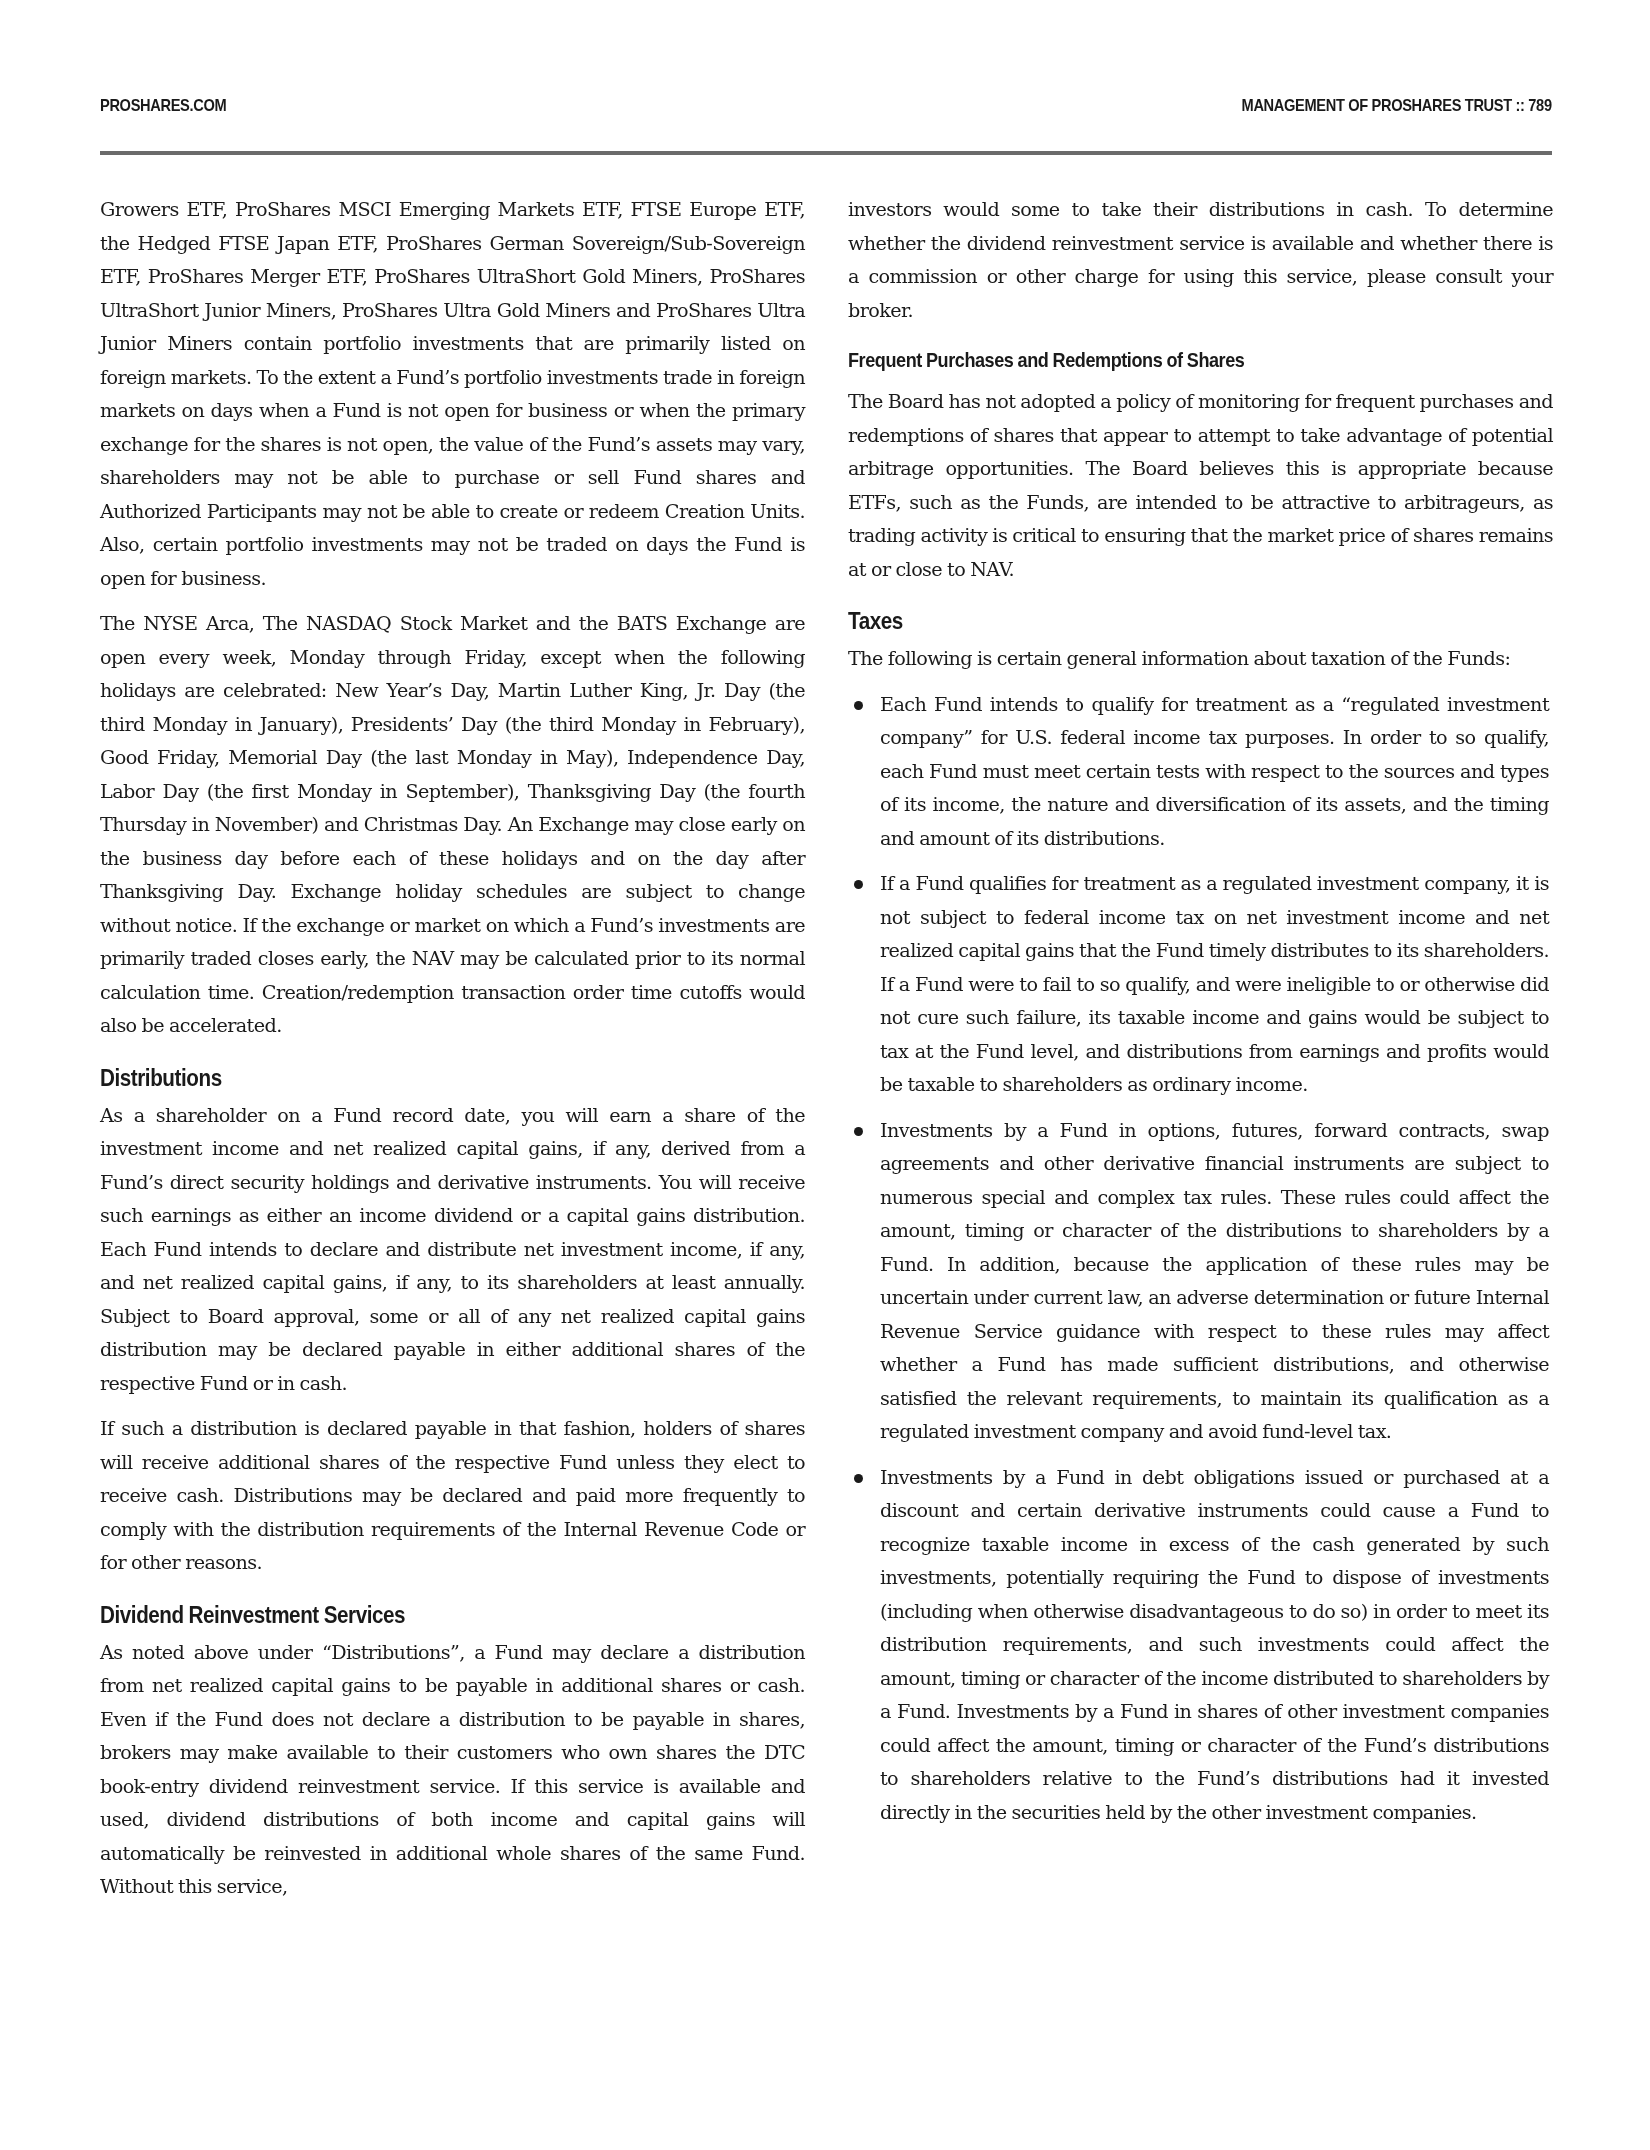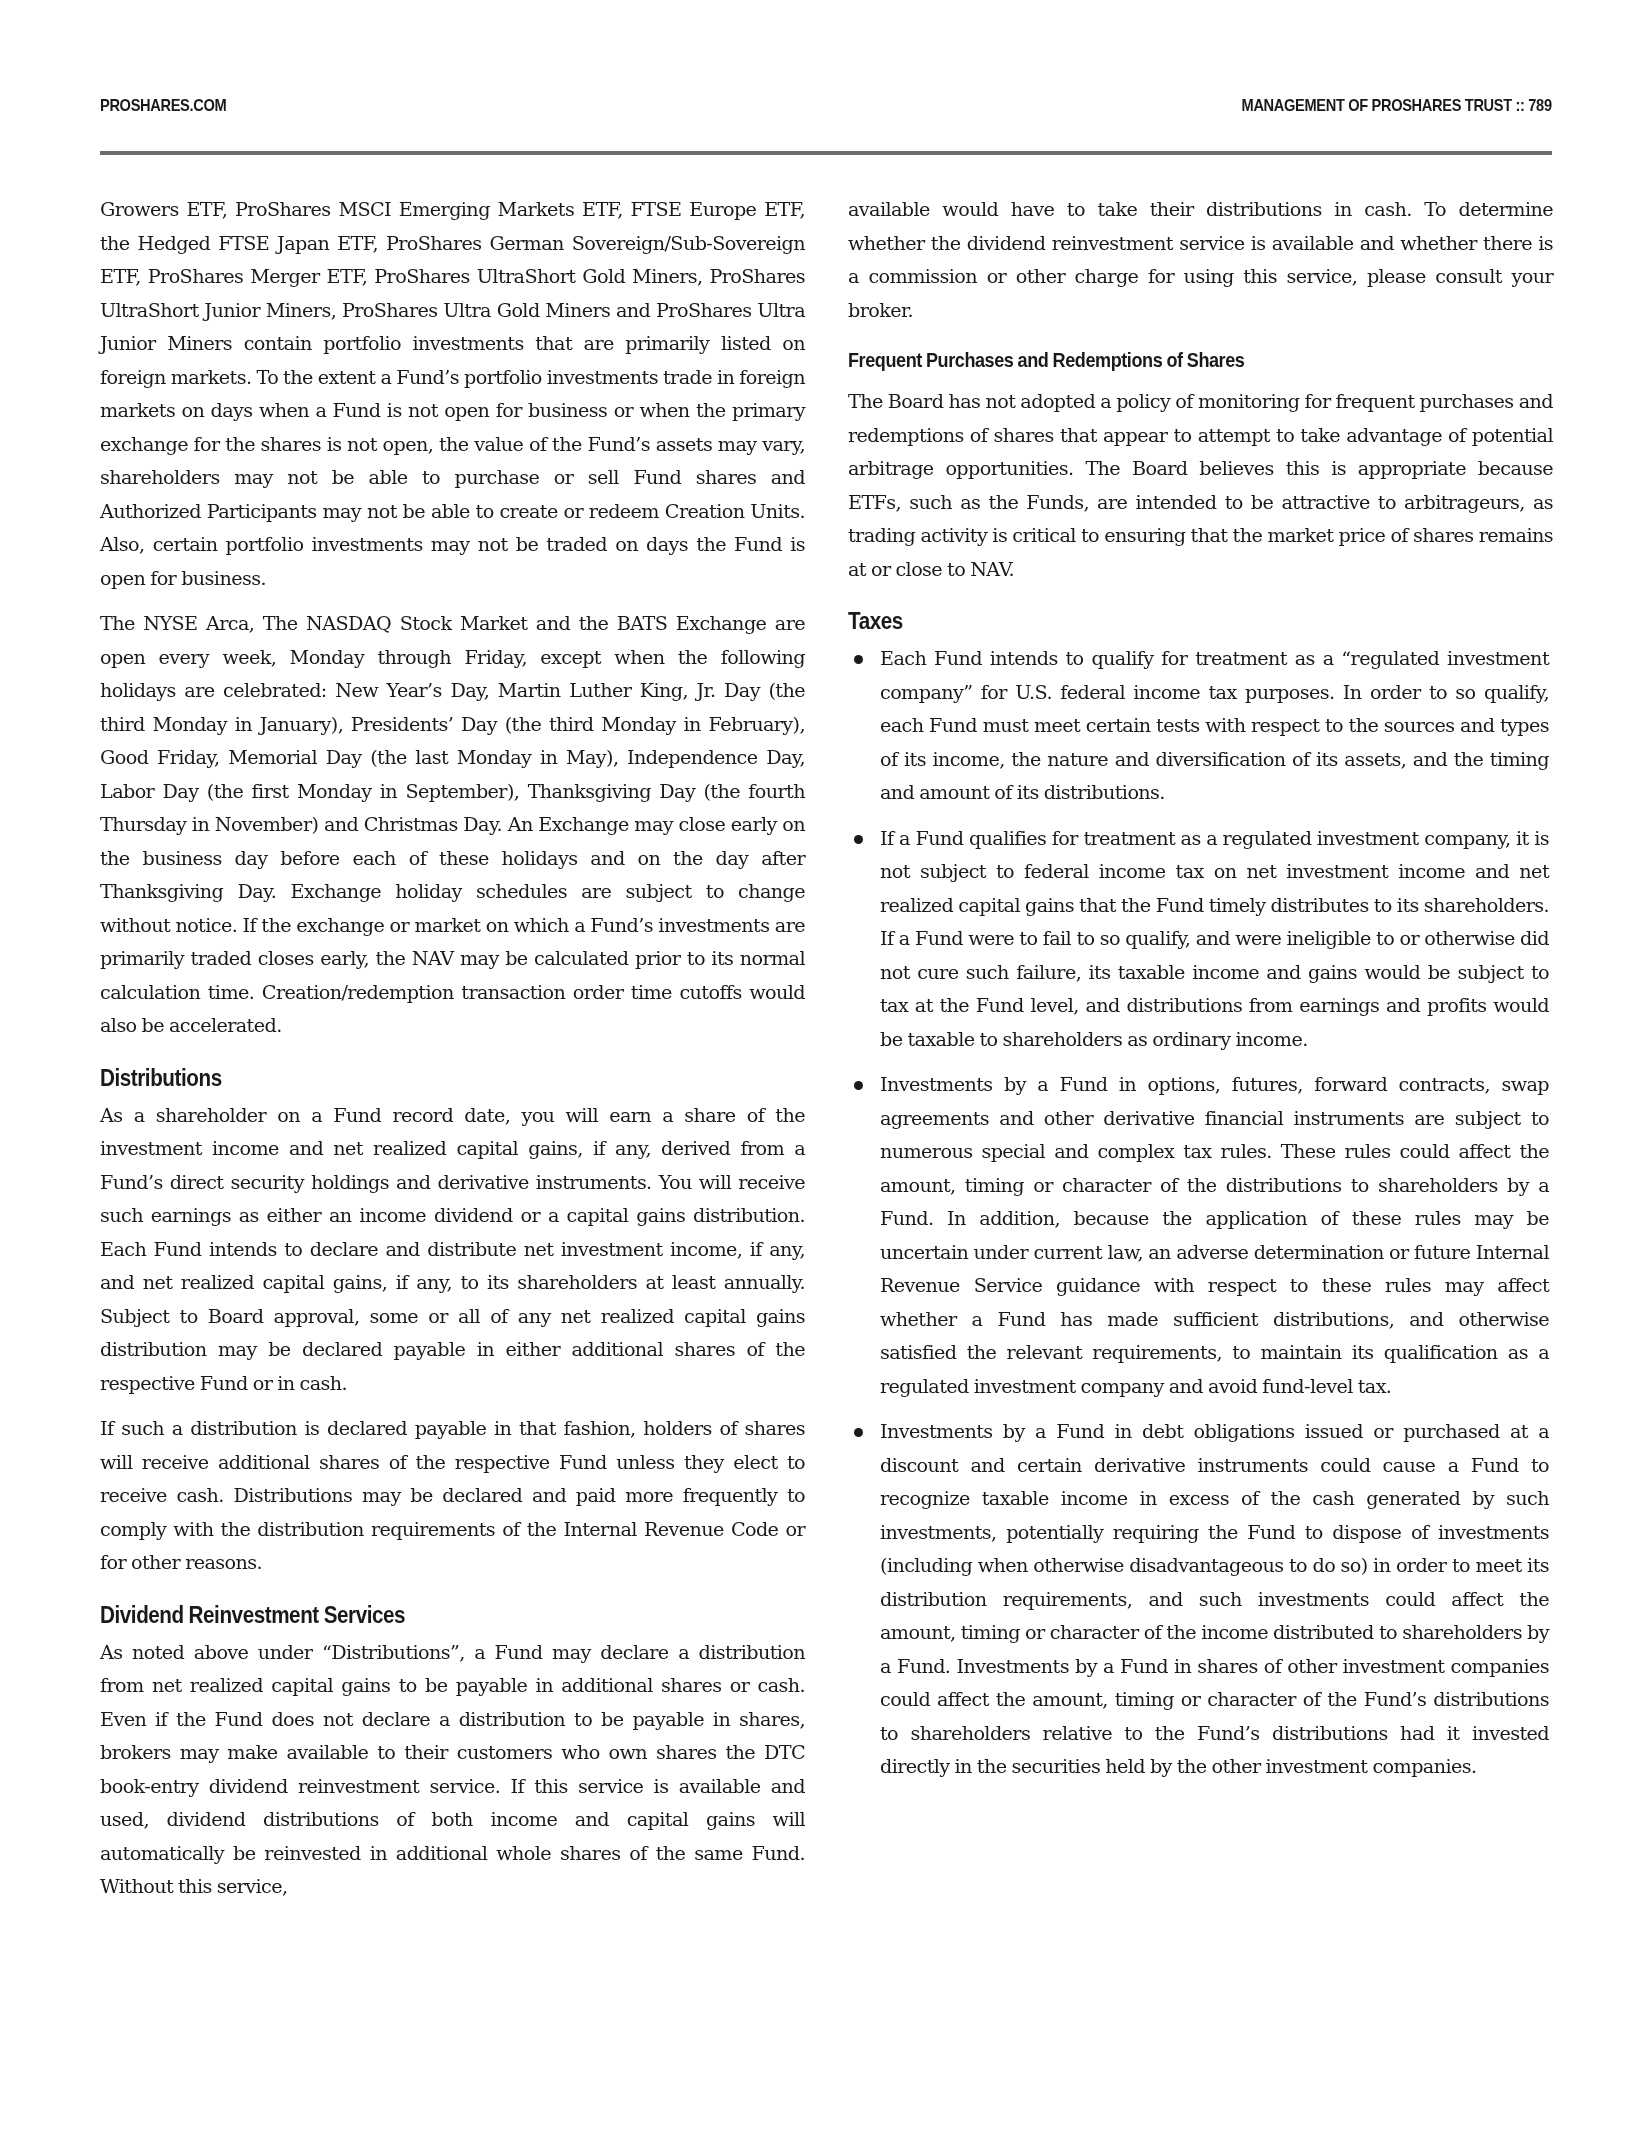--- a/index.html
+++ b/index.html
@@ -57,26 +57,27 @@
 
   <h2>Distributions</h2>
   <p>As a shareholder on a Fund record date, you will earn a share of the investment income and net realized capital gains, if any, derived from a Fund’s direct security holdings and derivative instruments. You will receive such earnings as either an income dividend or a capital gains distribution. Each Fund intends to declare and distribute net investment income, if any, and net realized capital gains, if any, to its shareholders at least annually. Subject to Board approval, some or all of any net realized capital gains distribution may be declared payable in either additional shares of the respective Fund or in cash.</p>
   <p>If such a distribution is declared payable in that fashion, holders of shares will receive additional shares of the respective Fund unless they elect to receive cash. Distributions may be declared and paid more frequently to comply with the distribution requirements of the Internal Revenue Code or for other reasons.</p>
 
   <h2>Dividend Reinvestment Services</h2>
   <p>As noted above under “Distributions”, a Fund may declare a distribution from net realized capital gains to be payable in additional shares or cash. Even if the Fund does not declare a distribution to be payable in shares, brokers may make available to their customers who own shares the DTC book-entry dividend reinvestment service. If this service is available and used, dividend distributions of both income and capital gains will automatically be reinvested in additional whole shares of the same Fund. Without this service,</p>
 </div>
 
 <div class="col col-right">
-  <p>available would have to take their distributions in cash. To determine whether the dividend reinvestment service is available and whether there is a commission or other charge for using this service, please consult your broker.</p>
+  <p>investors would some to take their distributions in cash. To determine whether the dividend reinvestment service is available and whether there is a commission or other charge for using this service, please consult your broker.</p>
 
   <h2 class="sub">Frequent Purchases and Redemptions of Shares</h2>
   <p>The Board has not adopted a policy of monitoring for frequent purchases and redemptions of shares that appear to attempt to take advantage of potential arbitrage opportunities. The Board believes this is appropriate because ETFs, such as the Funds, are intended to be attractive to arbitrageurs, as trading activity is critical to ensuring that the market price of shares remains at or close to NAV.</p>
 
   <h2>Taxes</h2>
+  <p>The following is certain general information about taxation of the Funds:</p>
   <ul>
     <li>
       <span class="bullet"></span>
       <span>Each Fund intends to qualify for treatment as a “regulated investment company” for U.S. federal income tax purposes. In order to so qualify, each Fund must meet certain tests with respect to the sources and types of its income, the nature and diversification of its assets, and the timing and amount of its distributions.</span>
     </li>
     <li>
       <span class="bullet"></span>
       <span>If a Fund qualifies for treatment as a regulated investment company, it is not subject to federal income tax on net investment income and net realized capital gains that the Fund timely distributes to its shareholders. If a Fund were to fail to so qualify, and were ineligible to or otherwise did not cure such failure, its taxable income and gains would be subject to tax at the Fund level, and distributions from earnings and profits would be taxable to shareholders as ordinary income.</span>
     </li>
     <li>

